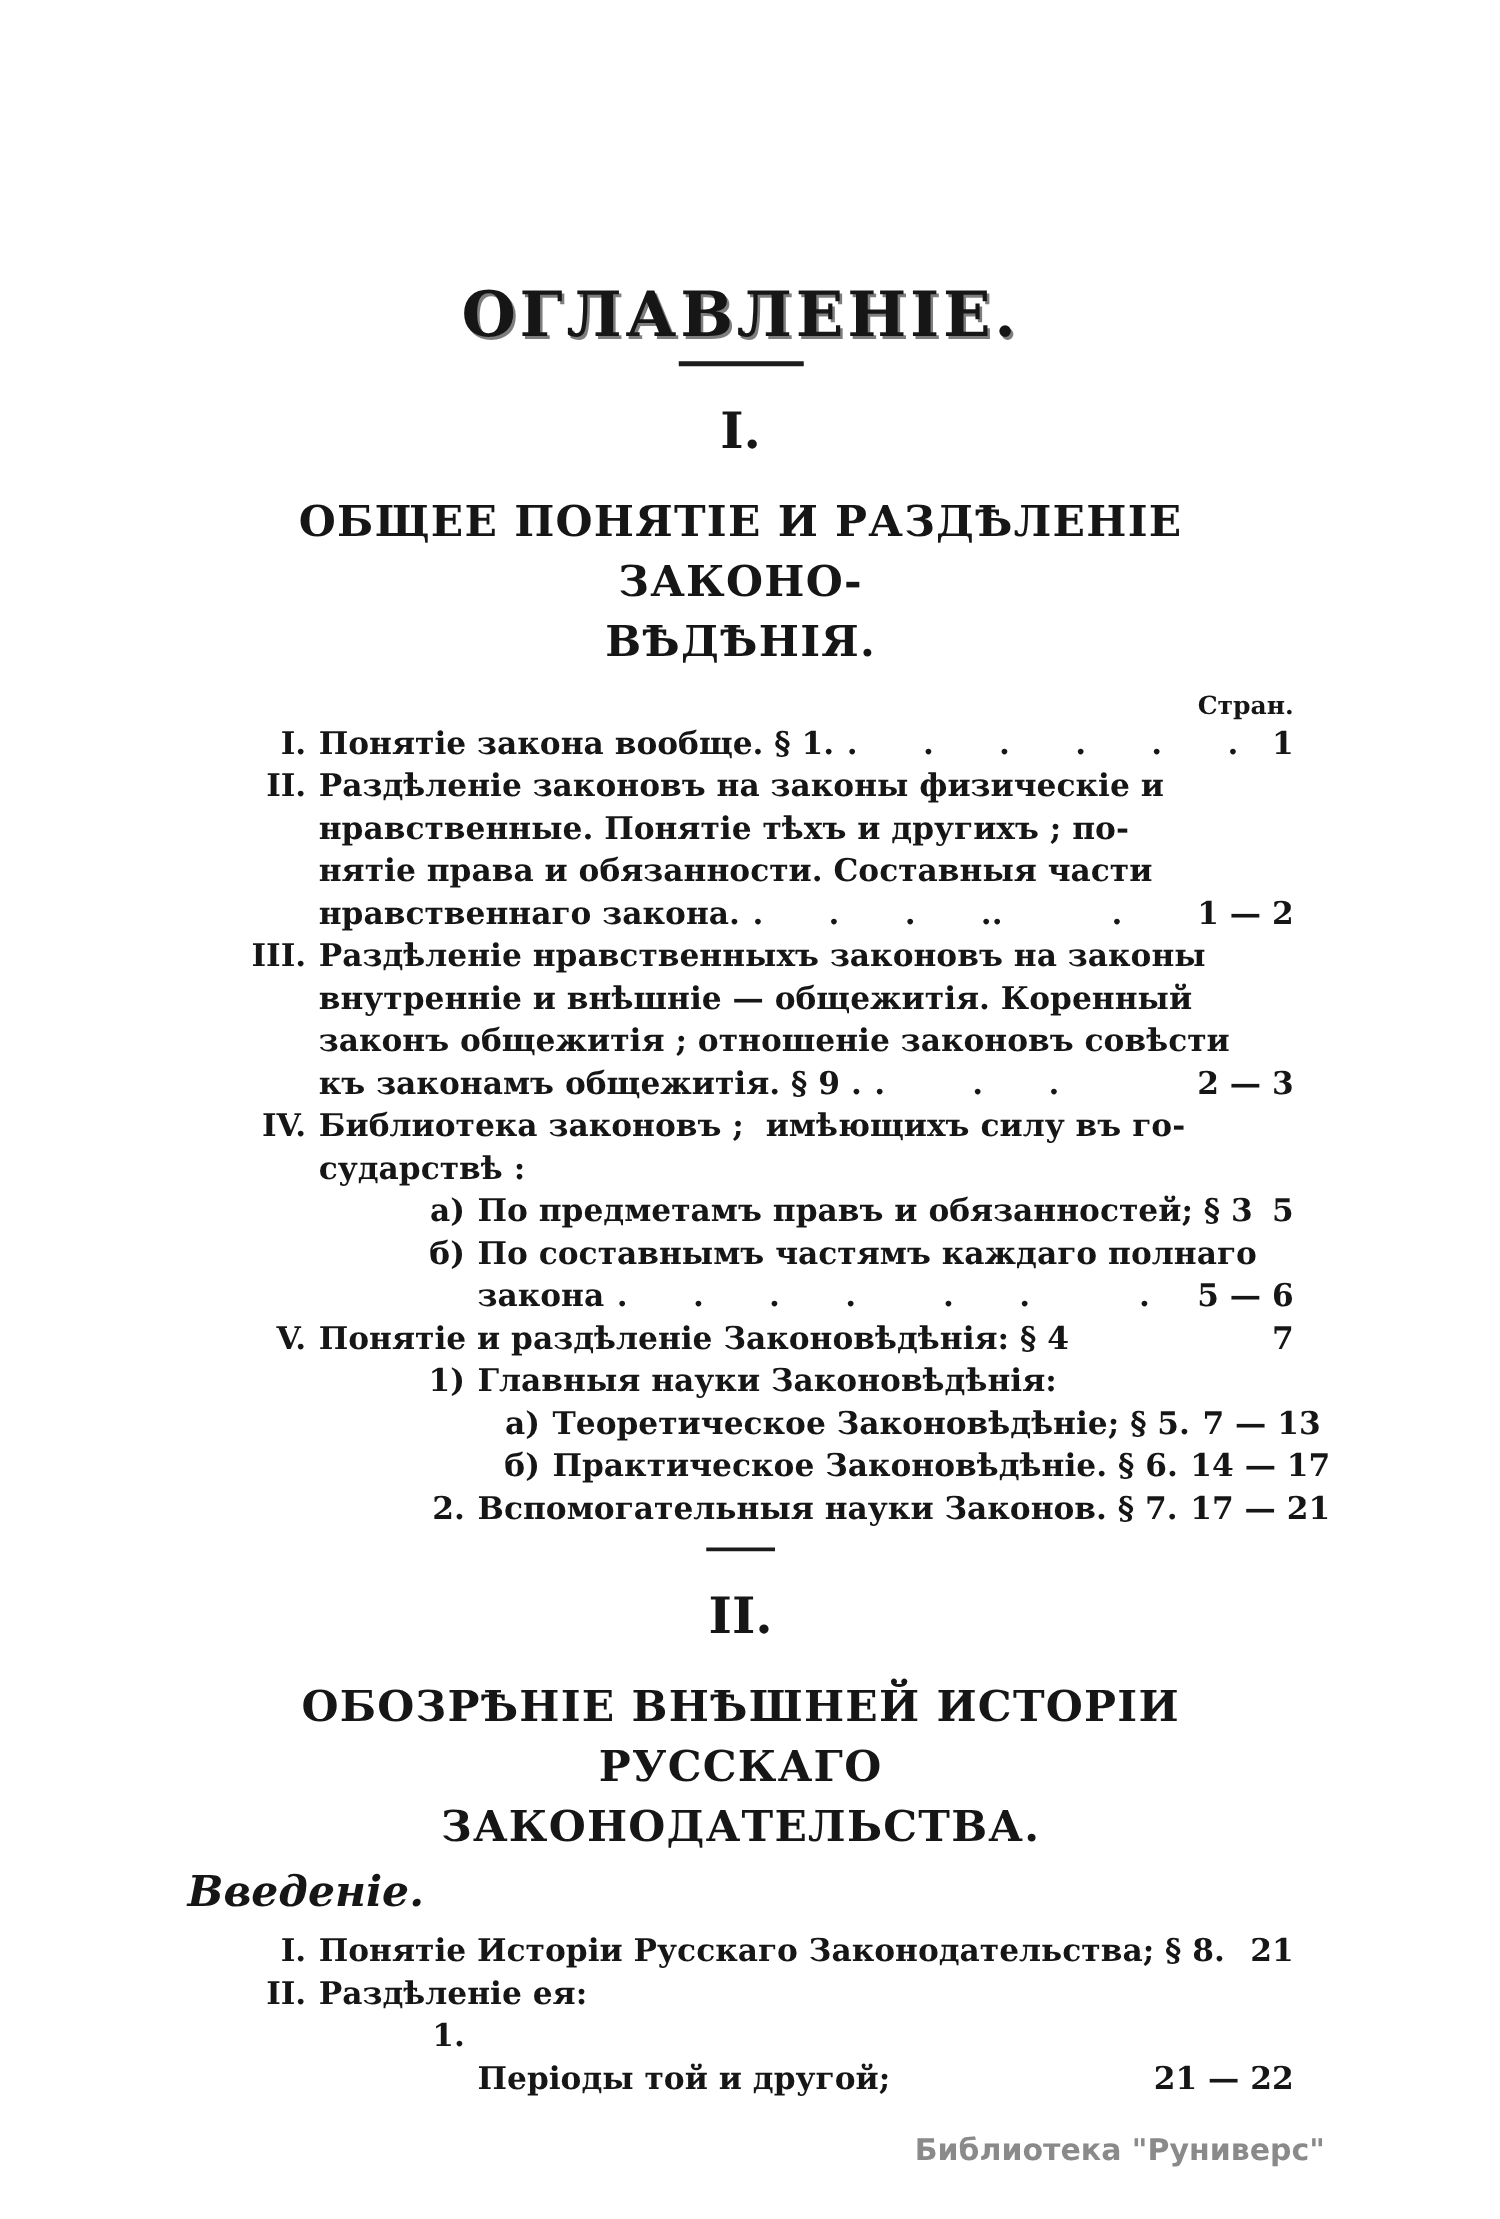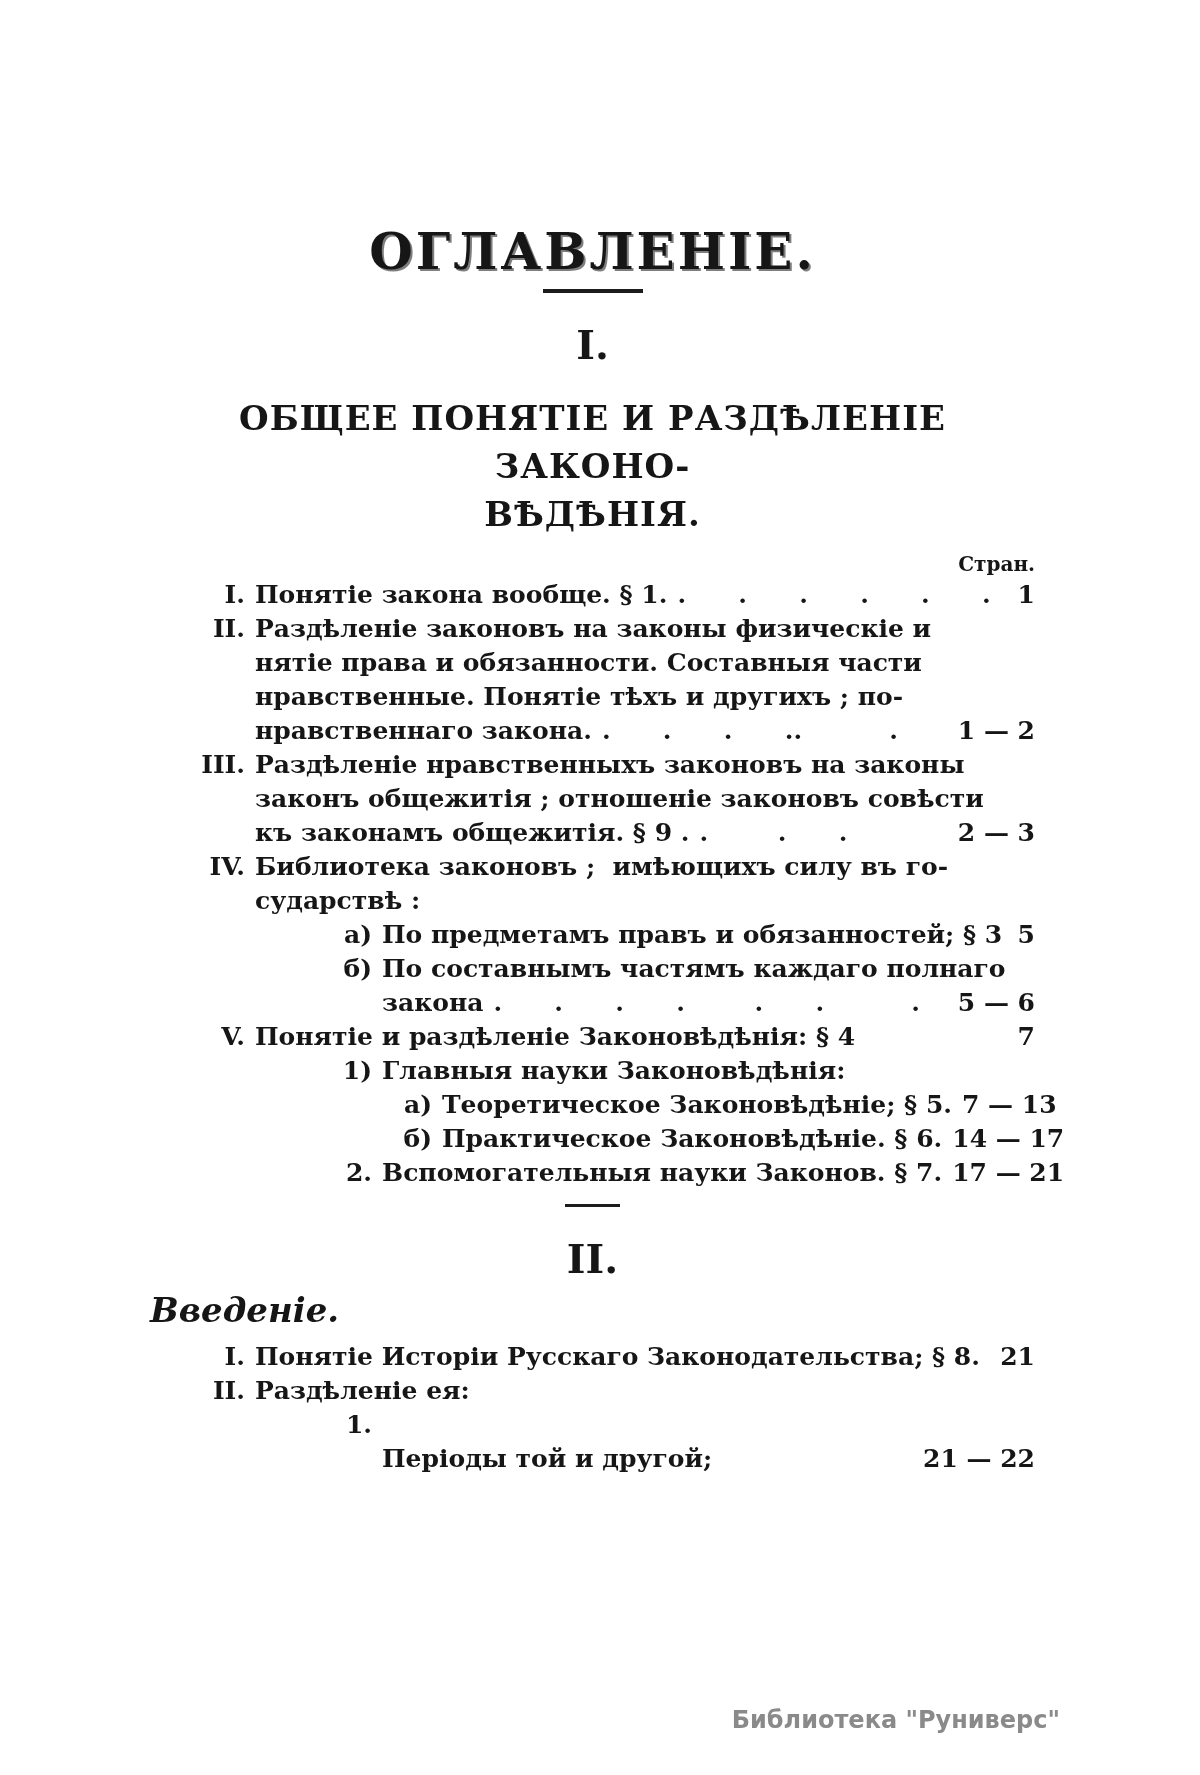--- a/index.html
+++ b/index.html
@@ -77,44 +77,50 @@
     <span class="pg">1</span>
   </div>
           <div class="row l1">
     <span class="lbl">II.</span>
     <span class="txt">Раздѣленіе законовъ на законы физическіе и</span>
     <span class="dots"></span>
     <span class="pg"></span>
   </div>
           <div class="row l1">
     <span class="lbl"></span>
+    <span class="txt">нравственные. Понятіе тѣхъ и другихъ ; по-</span>
+    <span class="dots"></span>
+    <span class="pg"></span>
+  </div>
+          <div class="row l1">
+    <span class="lbl"></span>
     <span class="txt">нятіе права и обязанности. Составныя части</span>
-    <span class="dots"></span>
-    <span class="pg"></span>
-  </div>
-          <div class="row l1">
-    <span class="lbl"></span>
-    <span class="txt">нравственные. Понятіе тѣхъ и другихъ ; по-</span>
     <span class="dots"></span>
     <span class="pg"></span>
   </div>
           <div class="row l1">
     <span class="lbl"></span>
     <span class="txt">нравственнаго закона.</span>
     <span class="dots">.      .      .      ..          .</span>
     <span class="pg">1 — 2</span>
   </div>
           <div class="row l1">
     <span class="lbl">III.</span>
     <span class="txt">Раздѣленіе нравственныхъ законовъ на законы</span>
     <span class="dots"></span>
     <span class="pg"></span>
   </div>
           <div class="row l1">
     <span class="lbl"></span>
+    <span class="txt">внутренніе и внѣшніе — общежитія. Коренный</span>
+    <span class="dots"></span>
+    <span class="pg"></span>
+  </div>
+          <div class="row l1">
+    <span class="lbl"></span>
     <span class="txt">законъ общежитія ; отношеніе законовъ совѣсти</span>
     <span class="dots"></span>
     <span class="pg"></span>
   </div>
           <div class="row l1">
     <span class="lbl"></span>
     <span class="txt">къ законамъ общежитія. § 9 .</span>
     <span class="dots">.        .      .</span>
     <span class="pg">2 — 3</span>
   </div>
@@ -178,20 +184,24 @@
     <span class="dots"></span>
     <span class="pg">17 — 21</span>
   </div>
         </div>
     </section>
 
     <hr class="rule rule-sm">
 
     <section>
       <div class="sec-num">II.</div>
+      <h2 class="sec-heading">
+        <div>ОБОЗРѢНІЕ ВНѢШНЕЙ ИСТОРІИ РУССКАГО</div>
+        <div>ЗАКОНОДАТЕЛЬСТВА.</div>
+      </h2>
       <div class="subheading">Введеніе.</div>
       <div class="rows rows2" id="rows-1">
           <div class="row l1">
     <span class="lbl">I.</span>
     <span class="txt">Понятіе Исторіи Русскаго Законодательства; § 8.</span>
     <span class="dots"></span>
     <span class="pg">21</span>
   </div>
           <div class="row l1">
     <span class="lbl">II.</span>

